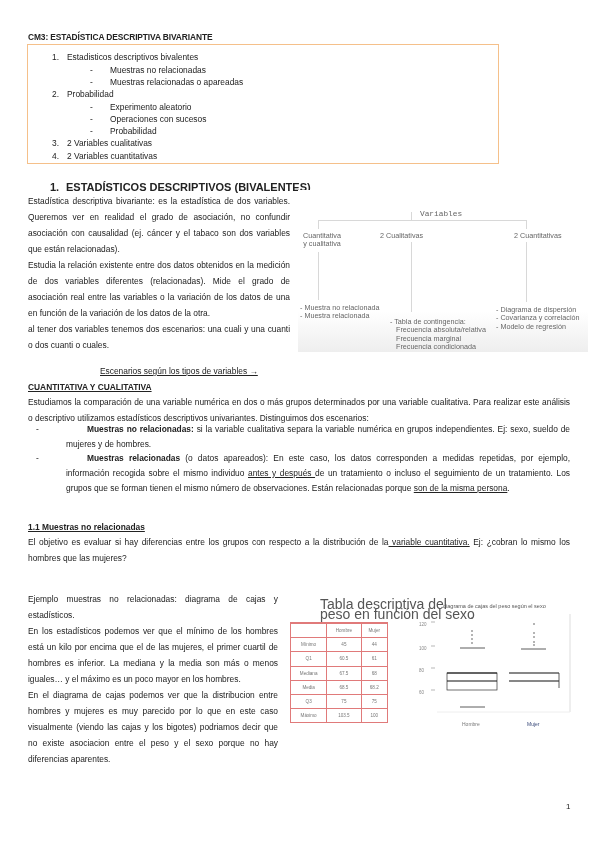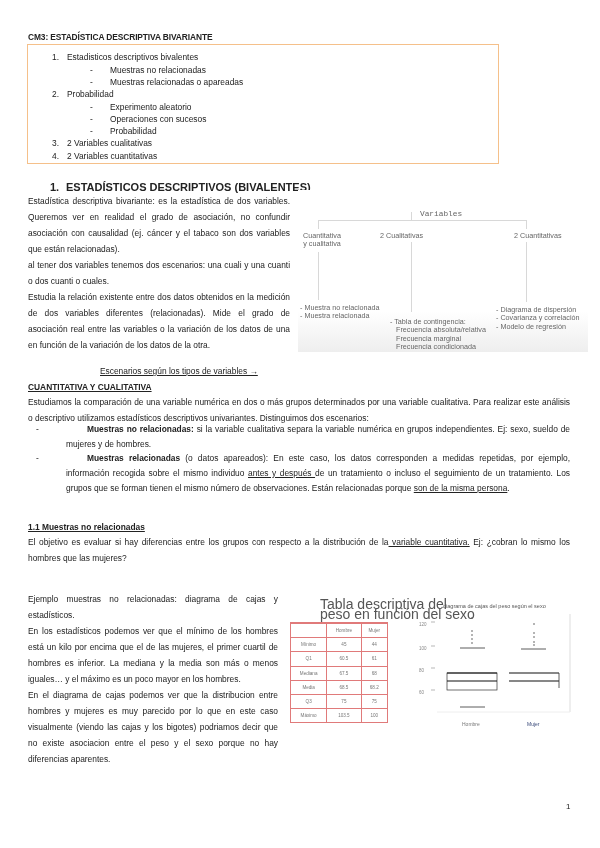--- a/index.html
+++ b/index.html
@@ -54,22 +54,22 @@
   <div class="toc-line" style="left:24px;top:92px;"><span>3.</span><span style="position:absolute;left:15px;">2 Variables cualitativas</span></div>
   <div class="toc-line" style="left:24px;top:105px;"><span>4.</span><span style="position:absolute;left:15px;">2 Variables cuantitativas</span></div>
 </div>
 
 <div class="abs h1">
   <span class="num">1.</span><span>ESTADÍSTICOS DESCRIPTIVOS (BIVALENTES)</span>
 </div>
 
 <div class="para" style="left:28px;top:193px;width:262px;">
   <p>Estadística descriptiva bivariante: es la estadística de dos variables. Queremos ver en realidad el grado de asociación, no confundir asociación con causalidad (ej. cáncer y el tabaco son dos variables que están relacionadas).</p>
+  <p>Estudia la relación existente entre dos datos obtenidos en la medición de dos variables diferentes (relacionadas). Mide el grado de asociación real entre las variables o la variación de los datos de una en función de la variación de los datos de la otra.</p>
   <p>al tener dos variables tenemos dos escenarios: una cuali y una cuanti o dos cuanti o cuales.</p>
-  <p>Estudia la relación existente entre dos datos obtenidos en la medición de dos variables diferentes (relacionadas). Mide el grado de asociación real entre las variables o la variación de los datos de una en función de la variación de los datos de la otra.</p>
 </div>
 <div class="abs caption">Escenarios según los tipos de variables →</div>
 
 <div class="abs diagram">
   <div class="d-text" style="left:122px;top:20px;font-size:7.8px;font-family:Liberation Mono, monospace;">Variables</div>
   <div class="d-line" style="left:20px;top:30px;width:208px;height:1px;"></div>
   <div class="d-line" style="left:113px;top:22px;width:1px;height:9px;"></div>
   <div class="d-line" style="left:20px;top:30px;width:1px;height:9px;"></div>
   <div class="d-line" style="left:228px;top:30px;width:1px;height:9px;"></div>
 

